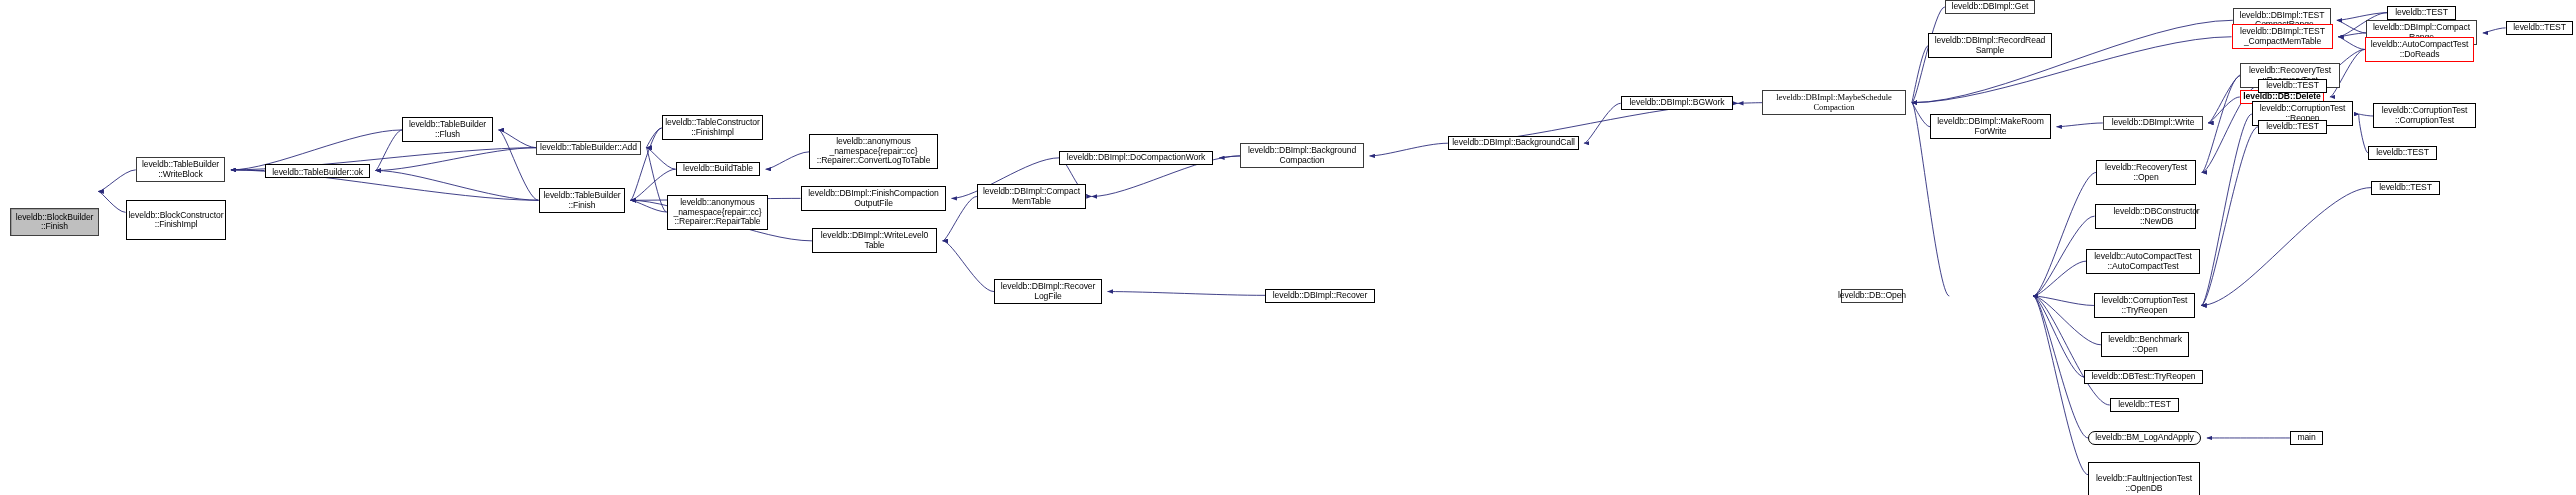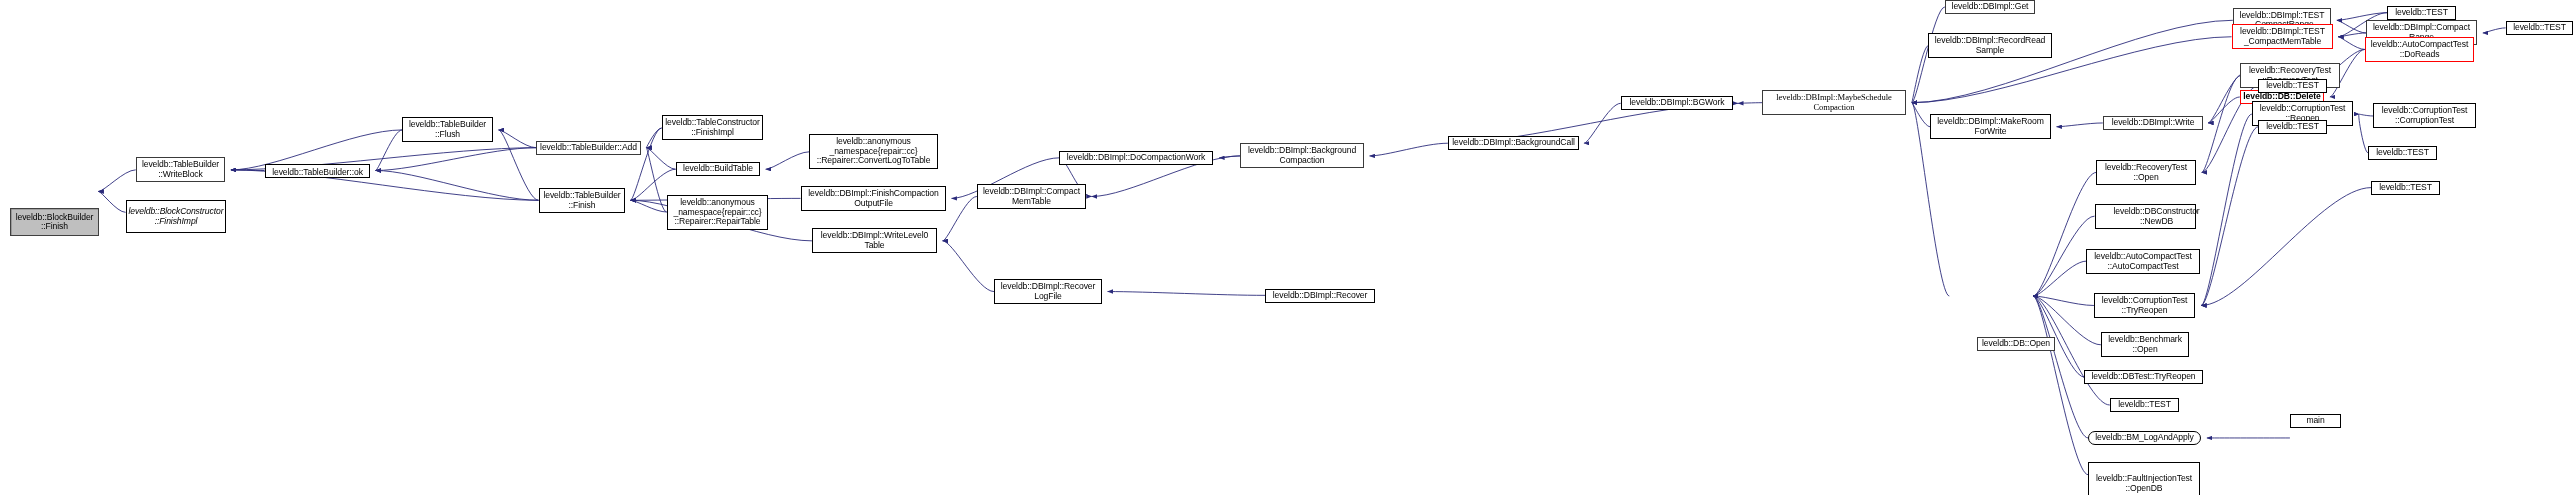--- a/index.html
+++ b/index.html
@@ -118,21 +118,21 @@
         <path d="M3733,241 C3726.675,241 3716.325,180 3719,180" marker-end="url(#ah)"></path>
         <path d="M3741,183 C3732.475,183 3718.525,180 3719,180" marker-end="url(#ah)"></path>
         <path d="M3738,296 C3661.825,296 3537.175,482 3470,482" marker-end="url(#ah)"></path>
         <path d="M3950,44 C3937.625,44 3917.375,52 3914,52" marker-end="url(#ah)"></path>
       </g>
   </svg>
 <div class="node root" style="left: 10px; top: 179px; width: 89px; height: 28px; margin-top: 29px;"><span>leveldb::BlockBuilder
 ::Finish</span></div>
     <div class="node thick" style="left: 136px; top: 157px; width: 89px; height: 25px;"><span>leveldb::TableBuilder
 ::WriteBlock</span></div>
-    <div class="node" style="left: 126px; top: 200px; width: 100px; height: 33px; font-style: italic;"><span>leveldb::BlockConstructor
+    <div class="node" style="left: 126px; top: 200px; width: 100px; height: 40px;"><span>leveldb::BlockConstructor
 ::FinishImpl</span></div>
     <div class="node" style="left: 265px; top: 164px; width: 105px; height: 14px; align-items: flex-end;"><span>leveldb::TableBuilder::ok</span></div>
     <div class="node" style="left: 402px; top: 117px; width: 91px; height: 25px;"><span>leveldb::TableBuilder
 ::Flush</span></div>
     <div class="node thick" style="left: 536px; top: 141px; width: 105px; height: 14px;"><span>leveldb::TableBuilder::Add</span></div>
     <div class="node" style="left: 539px; top: 188px; width: 86px; height: 25px;"><span>leveldb::TableBuilder
 ::Finish</span></div>
     <div class="node" style="left: 662px; top: 115px; width: 101px; height: 25px;"><span>leveldb::TableConstructor
 ::FinishImpl</span></div>
     <div class="node" style="left: 676px; top: 162px; width: 84px; height: 14px;"><span>leveldb::BuildTable</span></div>
@@ -156,21 +156,21 @@
     <div class="node" style="left: 1265px; top: 289px; width: 110px; height: 14px;"><span>leveldb::DBImpl::Recover</span></div>
     <div class="node" style="left: 1448px; top: 136px; width: 131px; height: 14px;"><span>leveldb::DBImpl::BackgroundCall</span></div>
     <div class="node" style="left: 1621px; top: 96px; width: 112px; height: 14px;"><span>leveldb::DBImpl::BGWork</span></div>
     <div class="node thick" style="left: 1762px; top: 90px; width: 144px; height: 25px; font-family: Liberation Serif, serif;"><span>leveldb::DBImpl::MaybeSchedule
 Compaction</span></div>
     <div class="node thick" style="left: 1945px; top: 0px; width: 90px; height: 14px;"><span>leveldb::DBImpl::Get</span></div>
     <div class="node" style="left: 1928px; top: 33px; width: 124px; height: 25px;"><span>leveldb::DBImpl::RecordRead
 Sample</span></div>
     <div class="node" style="left: 1930px; top: 114px; width: 121px; height: 25px;"><span>leveldb::DBImpl::MakeRoom
 ForWrite</span></div>
-    <div class="node thick" style="left: 1977px; top: 289px; width: 78px; height: 14px; margin-top: 48px;"><span>leveldb::DB::Open</span></div>
+    <div class="node thick" style="left: 1841px; top: 289px; width: 62px; height: 14px;"><span>leveldb::DB::Open</span></div>
     <div class="node thick" style="left: 2103px; top: 116px; width: 100px; height: 14px;"><span>leveldb::DBImpl::Write</span></div>
     <div class="node" style="left: 2096px; top: 160px; width: 100px; height: 25px;"><span>leveldb::RecoveryTest
 ::Open</span></div>
     <div class="node" style="left: 2095px; top: 204px; width: 101px; height: 25px; padding-left: 24px;"><span>leveldb::DBConstructor
 ::NewDB</span></div>
     <div class="node" style="left: 2086px; top: 249px; width: 114px; height: 25px;"><span>leveldb::AutoCompactTest
 ::AutoCompactTest</span></div>
     <div class="node" style="left: 2094px; top: 293px; width: 101px; height: 25px;"><span>leveldb::CorruptionTest
 ::TryReopen</span></div>
     <div class="node" style="left: 2101px; top: 332px; width: 88px; height: 25px;"><span>leveldb::Benchmark
@@ -185,21 +185,21 @@
     <div class="node red" style="left: 2232px; top: 24px; width: 101px; height: 25px;"><span>leveldb::DBImpl::TEST
 _CompactMemTable</span></div>
     <div class="node red" style="left: 2244px; top: 67px; width: 78px; height: 14px;"><span>leveldb::DB::Put</span></div>
     <div class="node red" style="left: 2240px; top: 90px; width: 84px; height: 14px; font-weight: bold;"><span>leveldb::DB::Delete</span></div>
     <div class="node thick" style="left: 2240px; top: 63px; width: 100px; height: 25px;"><span>leveldb::RecoveryTest
 ::RecoveryTest</span></div>
     <div class="node" style="left: 2258px; top: 79px; width: 69px; height: 14px;"><span>leveldb::TEST</span></div>
     <div class="node" style="left: 2252px; top: 101px; width: 101px; height: 25px;"><span>leveldb::CorruptionTest
 ::Reopen</span></div>
     <div class="node" style="left: 2258px; top: 120px; width: 69px; height: 14px;"><span>leveldb::TEST</span></div>
-    <div class="node" style="left: 2290px; top: 414px; width: 51px; height: 14px;"><span>main</span></div>
+    <div class="node" style="left: 2290px; top: 431px; width: 33px; height: 14px;"><span>main</span></div>
     <div class="node" style="left: 2368px; top: 146px; width: 69px; height: 14px;"><span>leveldb::TEST</span></div>
     <div class="node" style="left: 2373px; top: 103px; width: 103px; height: 25px;"><span>leveldb::CorruptionTest
 ::CorruptionTest</span></div>
     <div class="node" style="left: 2371px; top: 181px; width: 69px; height: 14px;"><span>leveldb::TEST</span></div>
     <div class="node" style="left: 2387px; top: 5.7px; width: 69px; height: 14px;"><span>leveldb::TEST</span></div>
     <div class="node thick" style="left: 2366px; top: 20px; width: 111px; height: 25px;"><span>leveldb::DBImpl::Compact
 Range</span></div>
     <div class="node red" style="left: 2365px; top: 37px; width: 109px; height: 25px;"><span>leveldb::AutoCompactTest
 ::DoReads</span></div>
     <div class="node" style="left: 2506px; top: 21px; width: 67px; height: 14px;"><span>leveldb::TEST</span></div>

